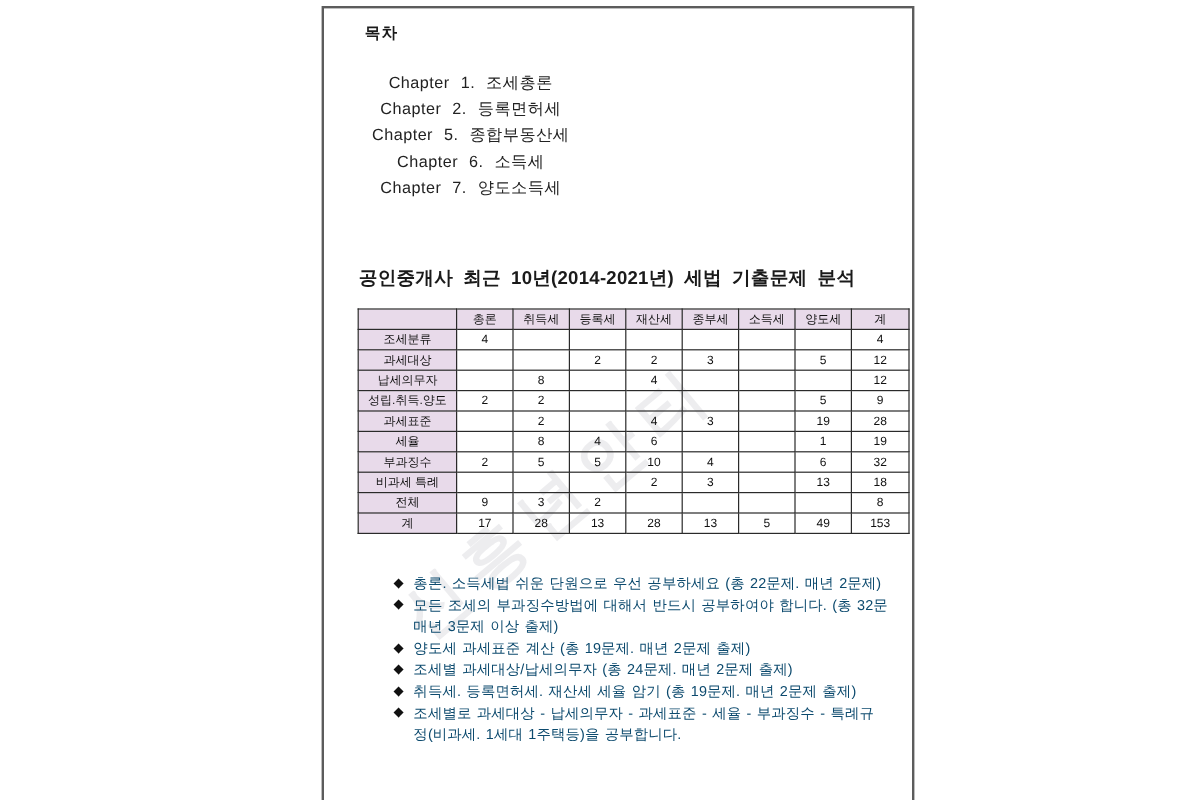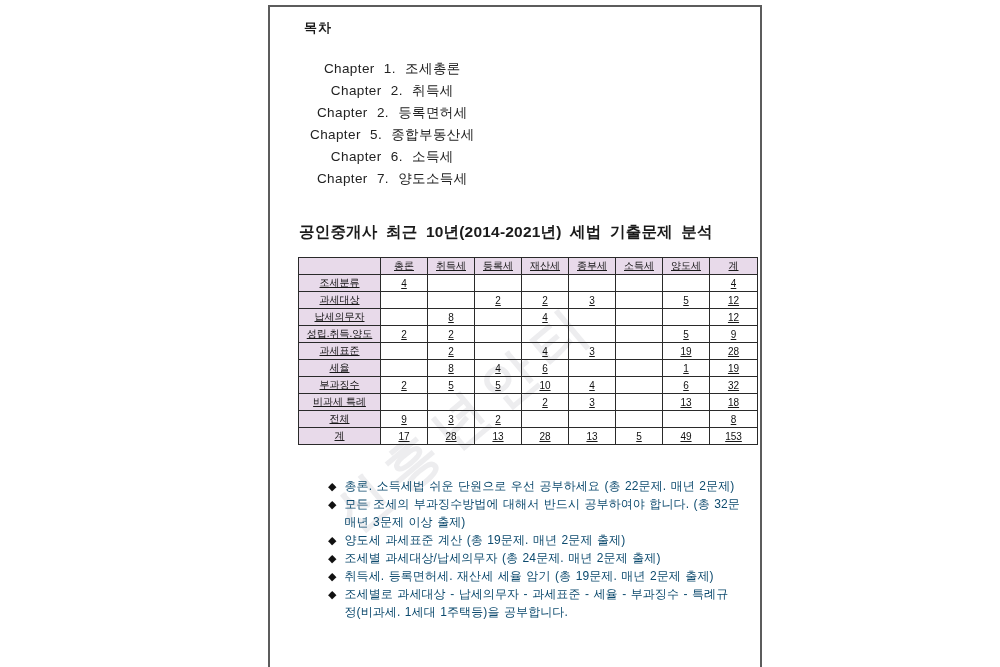--- a/index.html
+++ b/index.html
@@ -26,21 +26,21 @@
   .chapter-line{
     height:22px;line-height:22px;font-size:13.5px;
     letter-spacing:0.4px;word-spacing:5px;color:#222;text-align:center;
   }
   .doc-title{
     position:absolute;left:29px;top:215px;
     font-size:15.5px;font-weight:bold;word-spacing:4px;letter-spacing:0.2px;
   }
   table.grid{
     position:absolute;left:28px;top:250px;
-    border-collapse:collapse;table-layout:fixed;text-decoration:underline;
+    border-collapse:collapse;table-layout:fixed;
   }
   .grid th,.grid td{
     border:1px solid #2a2a2a;height:16px;padding:0 1px;
     text-align:center;vertical-align:middle;
     font-size:10px;font-weight:normal;color:#111;
   }
   .grid .hcell,.grid .lcell{background:#e8daea;}
   .bullets{
     position:absolute;left:58px;top:470px;width:434px;
     list-style:none;margin:0;padding:0;
@@ -58,21 +58,20 @@
 <body>
 
 <div class="page">
 
   <div class="watermark">신흥년안티</div>
 
   <div class="toc-heading">목차</div>
 
   <div class="chapter-list">
       <div class="chapter-line">Chapter 1. 조세총론</div>
-      <div class="chapter-line">Chapter 2. 취득세</div>
       <div class="chapter-line">Chapter 2. 등록면허세</div>
       <div class="chapter-line">Chapter 5. 종합부동산세</div>
       <div class="chapter-line">Chapter 6. 소득세</div>
       <div class="chapter-line">Chapter 7. 양도소득세</div>
     </div>
 
   <div class="doc-title">공인중개사 최근 10년(2014-2021년) 세법 기출문제 분석</div>
 
   <table class="grid">
     <colgroup>

